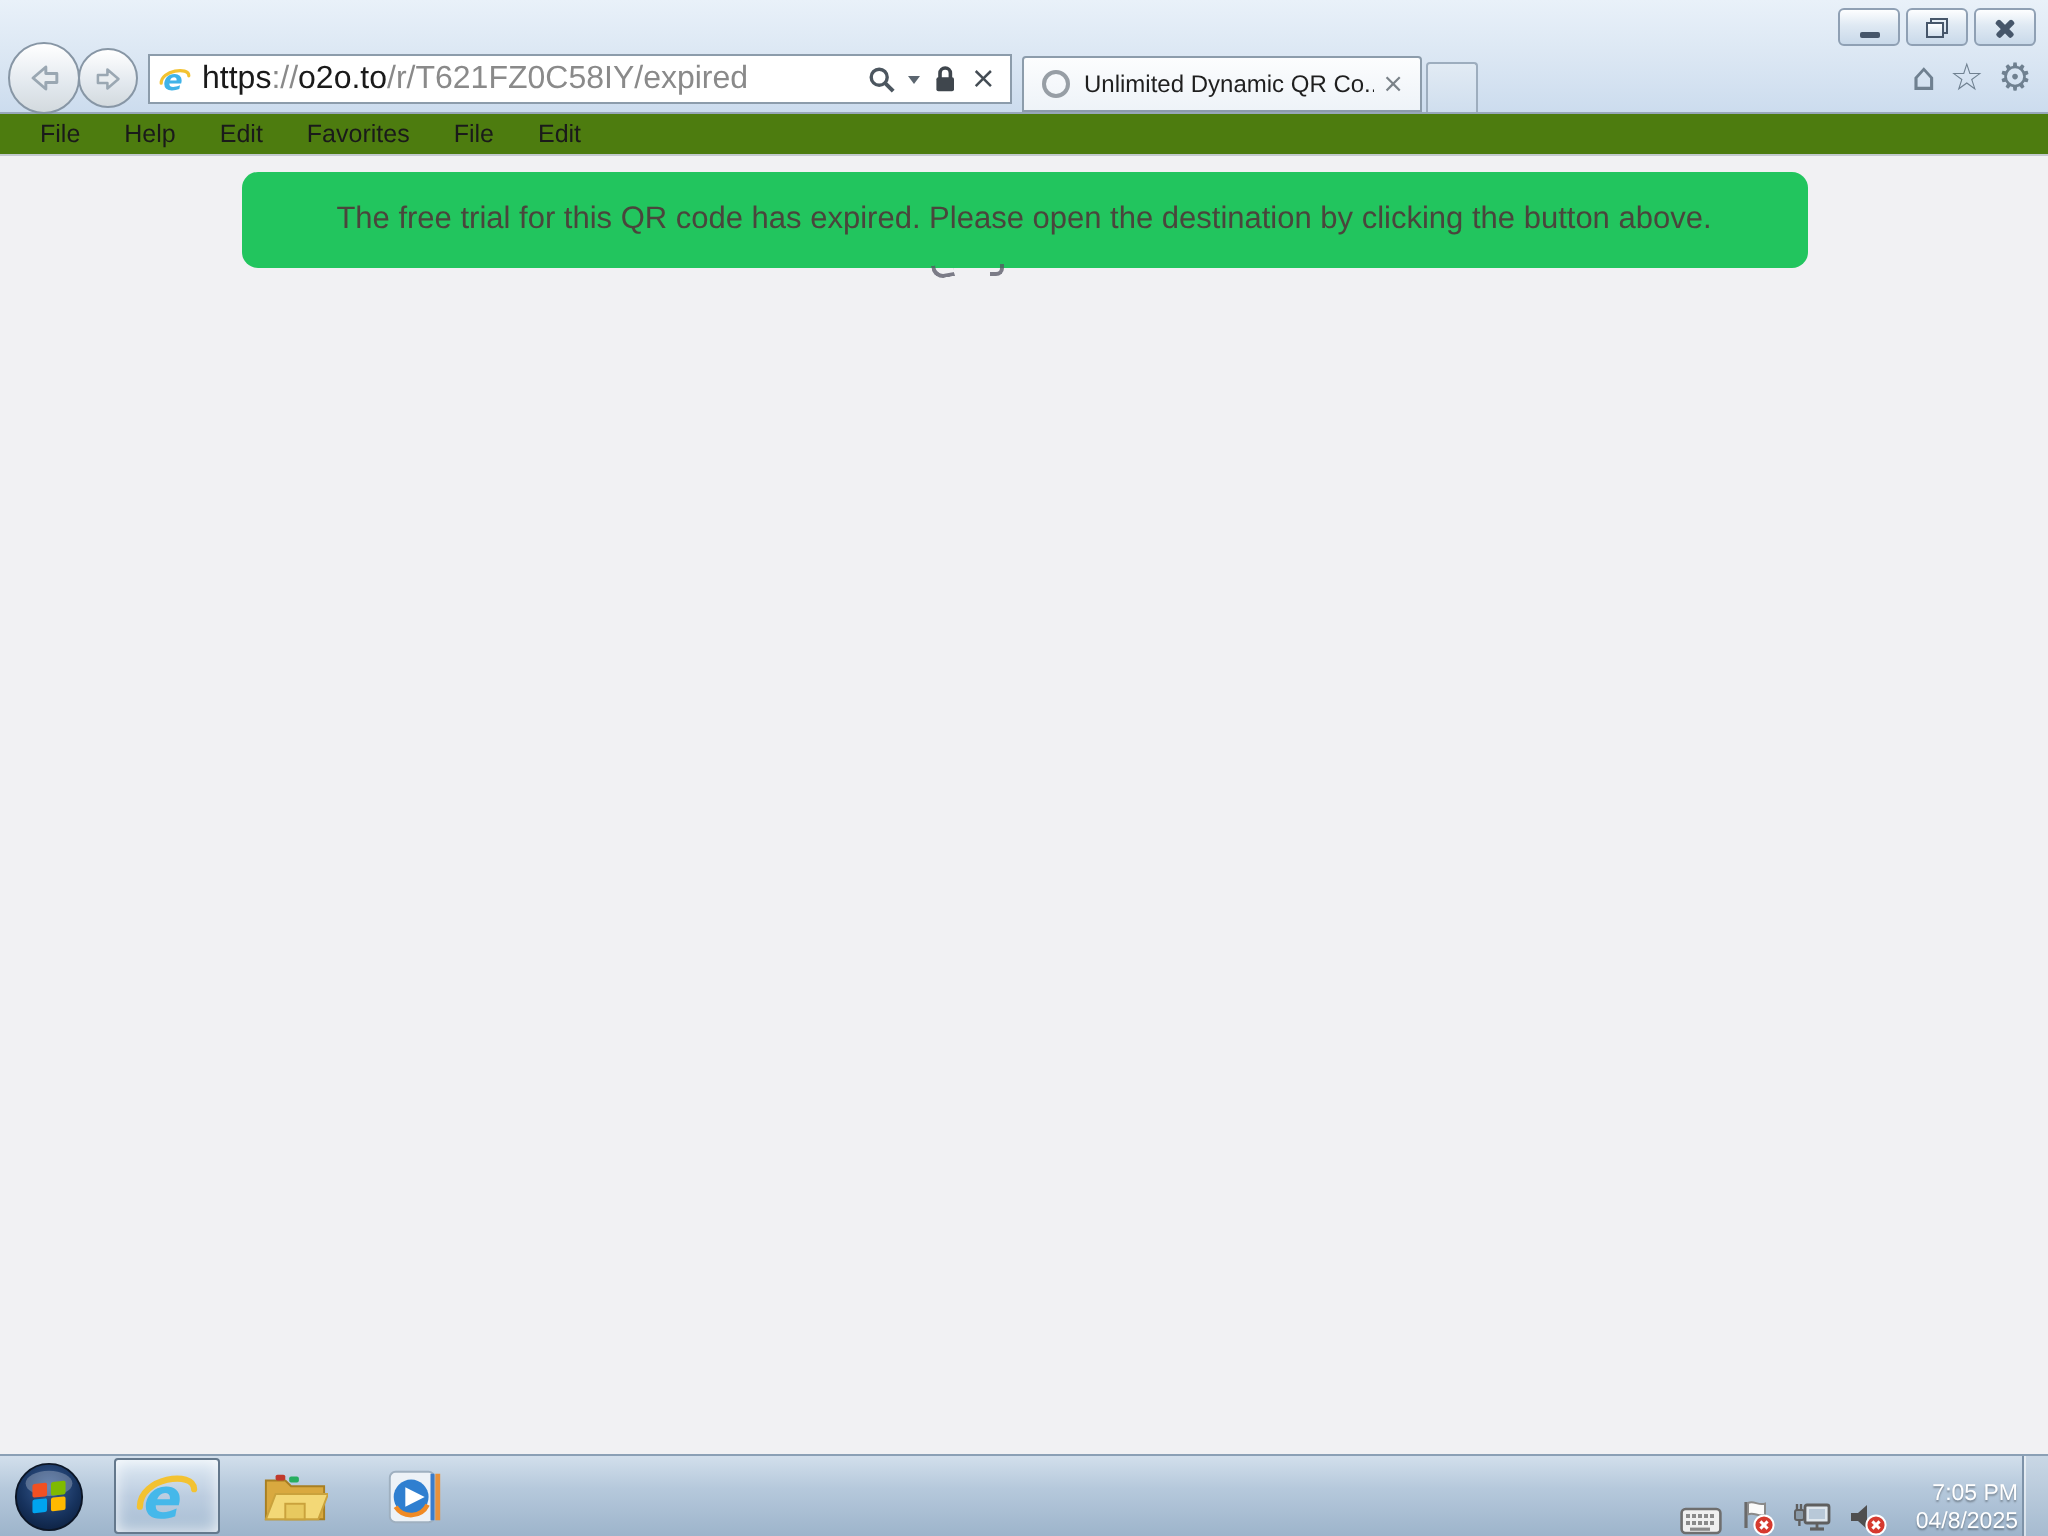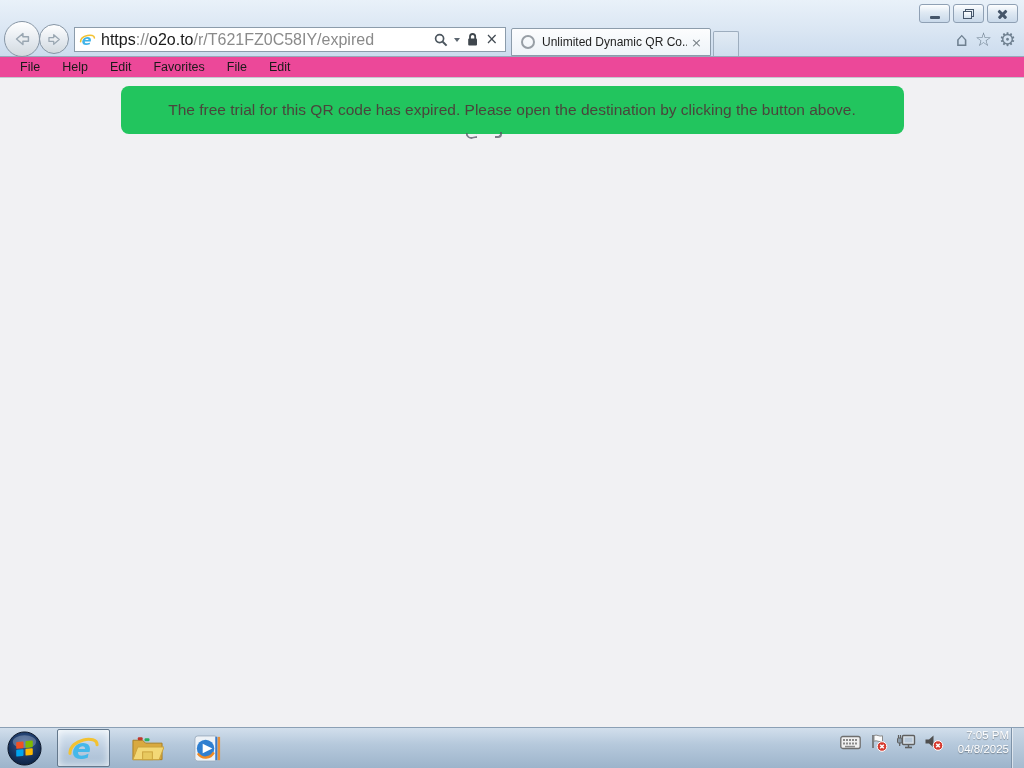--- a/index.html
+++ b/index.html
@@ -47,21 +47,21 @@
   .tab-favicon{width:10px;height:10px;border:2px solid #979ea5;border-radius:50%;margin:0 7px 0 9px;flex:0 0 auto;}
   .tab-title{font-size:12px;color:#1f1f1f;white-space:nowrap;overflow:hidden;flex:1;}
   .tab-close{font-size:13px;color:#7a8288;margin:0 8px 0 4px;font-family:"DejaVu Sans",sans-serif;}
   .newtab{position:absolute;top:31px;left:713px;width:26px;height:25px;box-sizing:border-box;
           border:1px solid #9dadbe;border-bottom:none;border-radius:2px 2px 0 0;
           background:linear-gradient(#e2ebf4,#cfdeee);}
   .cmd-icons{position:absolute;top:27px;right:8px;display:flex;gap:7px;align-items:center;
              font-family:"DejaVu Sans",sans-serif;color:#6f8090;}
   .cmd-icons span{font-size:19px;line-height:24px;}
 
-  .menubar{position:absolute;top:57px;left:0;right:0;height:20px;background:#ec4899;
+  .menubar{position:absolute;top:57px;left:0;right:0;height:20px;background:#4d7c0f;
            border-bottom:1px solid #c3c9cf;display:flex;align-items:center;padding-left:9px;
            font-size:12.5px;color:#1a1a1a;}
   .menu-item{padding:0 11px;}
 
   
   .content{position:absolute;top:78px;left:0;right:0;bottom:40px;background:#f1f1f3;}
   .banner{margin:8px auto 0;width:783px;height:48px;background:#22c55e;border-radius:8px;
           display:flex;align-items:center;justify-content:center;
           font-size:15.5px;color:#4a453c;}
   .frag{position:absolute;opacity:.75;}
@@ -73,21 +73,21 @@
   
   .taskbar{position:absolute;left:0;right:0;bottom:0;height:40px;
            background:linear-gradient(180deg,#d2dfec 0%,#b6c9dc 40%,#9db4cb 100%);
            border-top:1px solid #8ba0b5;display:flex;align-items:center;}
   .start{margin-left:6px;width:37px;height:37px;flex:0 0 auto;}
   .task-ie{width:53px;height:38px;margin-left:14px;box-sizing:border-box;border:1px solid #64788c;
            border-radius:2px;display:flex;align-items:center;justify-content:center;
            background:linear-gradient(180deg,#dfeaf4,#bccde0 50%,#a7bdd3);
            box-shadow:inset 0 0 8px rgba(255,255,255,.85);}
   .task-icon{width:46px;height:38px;margin-left:14px;display:flex;align-items:center;justify-content:center;}
-  .tray{position:absolute;right:15px;bottom:0;height:52px;display:flex;align-items:center;gap:8px;}
+  .tray{position:absolute;right:15px;bottom:0;height:52px;display:flex;align-items:flex-end;gap:8px;}
   .clock{text-align:right;color:#ffffff;font-size:11.5px;line-height:14px;margin-left:6px;
          text-shadow:0 1px 1px rgba(0,0,0,.35);}
   .show-desktop{position:absolute;right:0;bottom:0;width:13px;height:40px;box-sizing:border-box;
                 border-left:1px solid #7d92a8;background:linear-gradient(180deg,#c9d7e5,#a6bbd0);
                 box-shadow:inset 1px 0 0 rgba(255,255,255,.55);}
 </style>
 </head>
 <body>
 
 <div id="screen">

